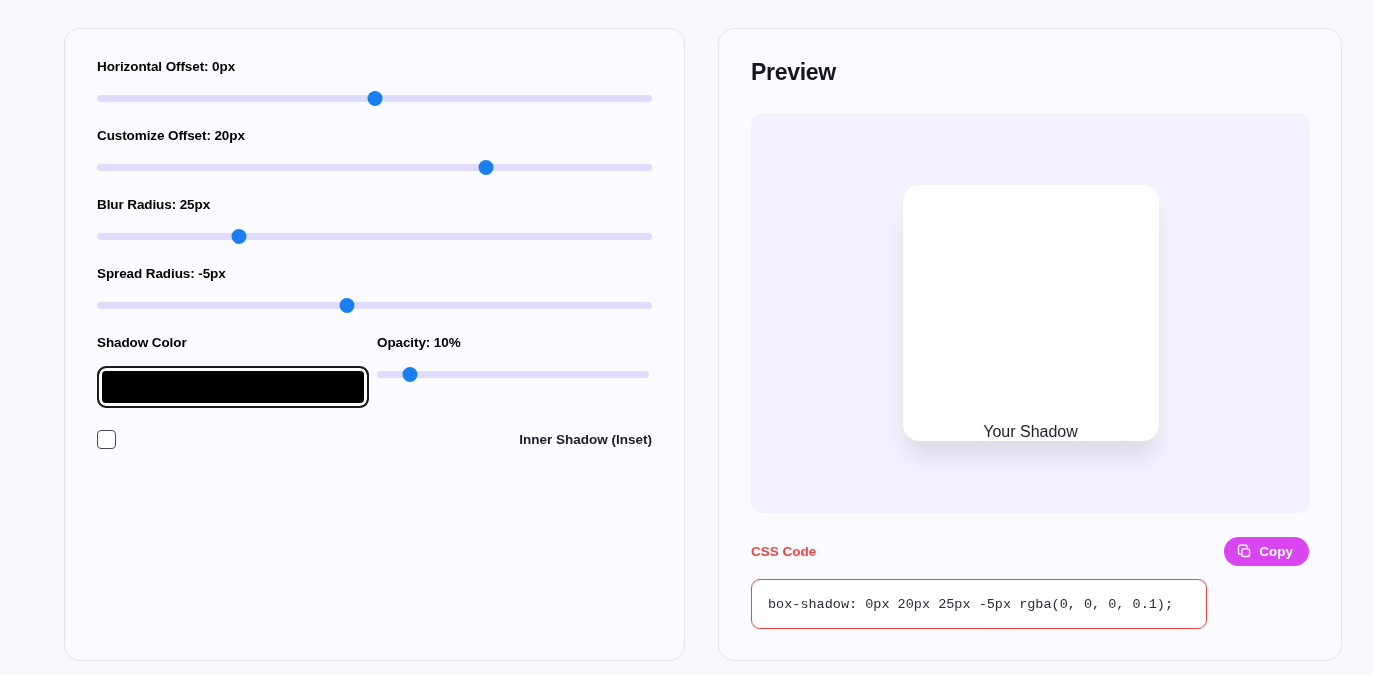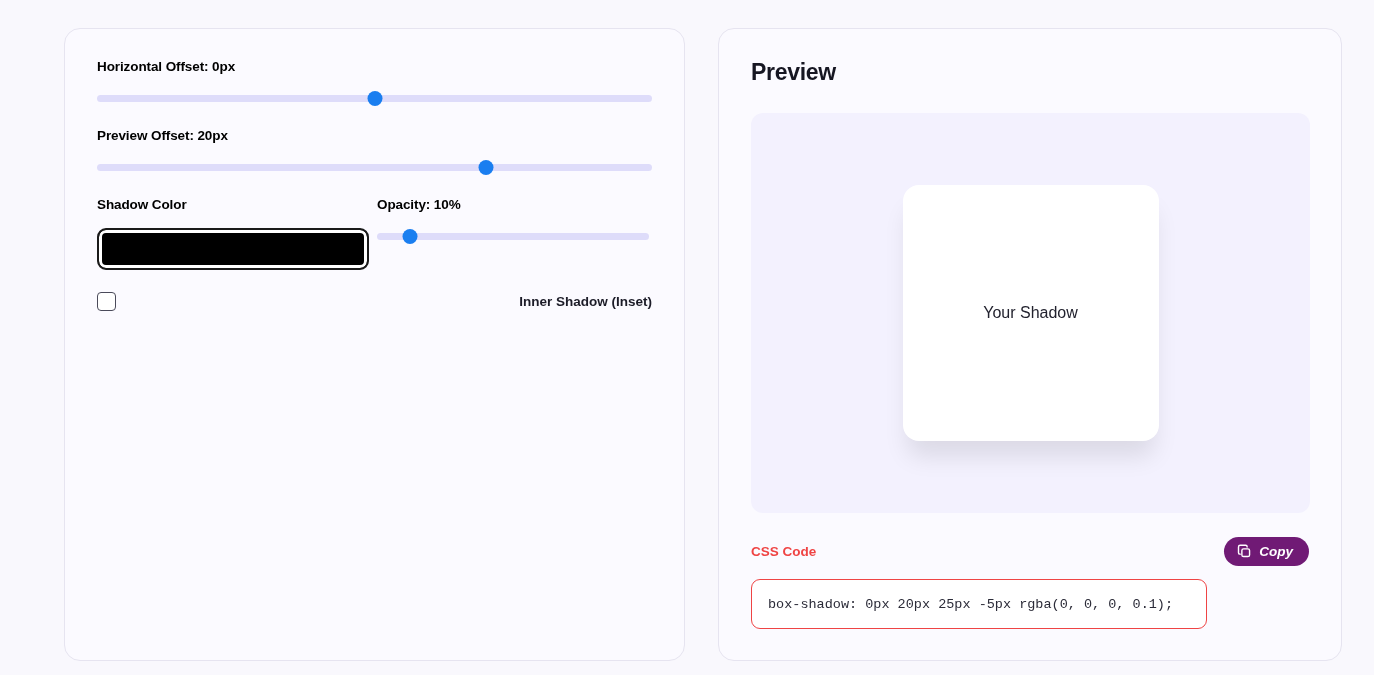--- a/index.html
+++ b/index.html
@@ -127,21 +127,21 @@
     display: flex;
     align-items: center;
     justify-content: center;
   }
   .shadow-box {
     width: 256px;
     height: 256px;
     background: #ffffff;
     border-radius: 16px;
     display: flex;
-    align-items: center;
+    align-items: flex-end;
     justify-content: center;
     box-shadow: 0px 20px 25px -5px rgba(0, 0, 0, 0.1);
   }
   .shadow-box-text {
     font-size: 16px;
     color: #22222e;
   }
 
   
   .code-header {
@@ -153,30 +153,29 @@
   }
   .code-title {
     font-size: 13.5px;
     font-weight: bold;
     color: #ef4444;
   }
   .copy-button {
     display: inline-flex;
     align-items: flex-start;
     gap: 7px;
-    background: #701a75;
+    background: #d946ef;
     color: #ffffff;
     border: none;
     border-radius: 17px;
     padding: 7px 16px 7px 13px;
     font-size: 13.5px;
     font-weight: bold;
     font-family: "Liberation Sans", sans-serif;
     cursor: pointer;
-    font-style: italic;
   }
   .copy-icon { width: 15px; height: 15px; display: block; flex: none; }
 
   .code-box {
     width: 456px;
     height: 50px;
     background: #ffffff;
     border: 1px solid #ef4444;
     border-radius: 9px;
     display: flex;
@@ -199,28 +198,42 @@
 
     <div class="control">
       <div class="control-label">Horizontal Offset: 0px</div>
       <div class="slider">
         <div class="slider-track"></div>
         <div class="slider-thumb" id="thumb-0" style="left: 50%;"></div>
       </div>
     </div>
 
     <div class="control">
-      <div class="control-label">Preview Offset: 20px</div>
+      <div class="control-label">Customize Offset: 20px</div>
       <div class="slider">
         <div class="slider-track"></div>
         <div class="slider-thumb" id="thumb-1" style="left: 70%;"></div>
       </div>
     </div>
 
-
+    <div class="control">
+      <div class="control-label">Blur Radius: 25px</div>
+      <div class="slider">
+        <div class="slider-track"></div>
+        <div class="slider-thumb" id="thumb-2" style="left: 25.5%;"></div>
+      </div>
+    </div>
+
+    <div class="control">
+      <div class="control-label">Spread Radius: -5px</div>
+      <div class="slider">
+        <div class="slider-track"></div>
+        <div class="slider-thumb" id="thumb-3" style="left: 45%;"></div>
+      </div>
+    </div>
 
     <div class="row-two">
       <div class="col-color">
         <div class="control-label">Shadow Color</div>
         <div class="color-swatch" id="color-swatch" style="background: rgb(0, 0, 0);"></div>
       </div>
 
       <div class="col-opacity">
         <div class="control-label">Opacity: 10%</div>
         <div class="slider" style="margin-top:9px;">

